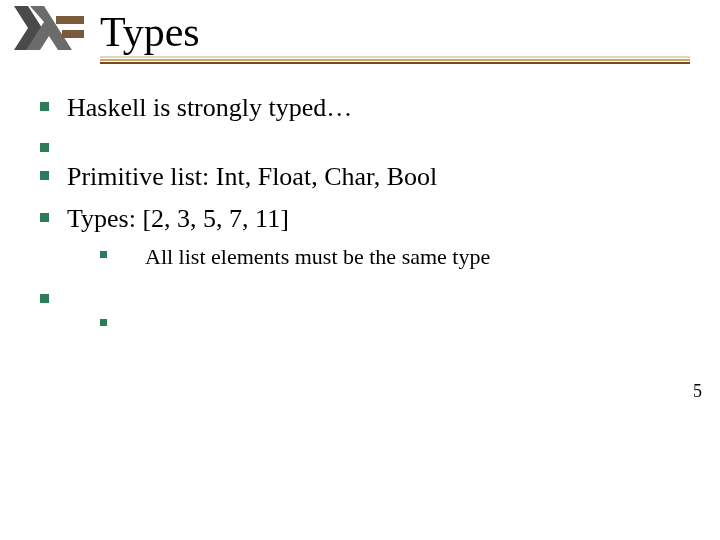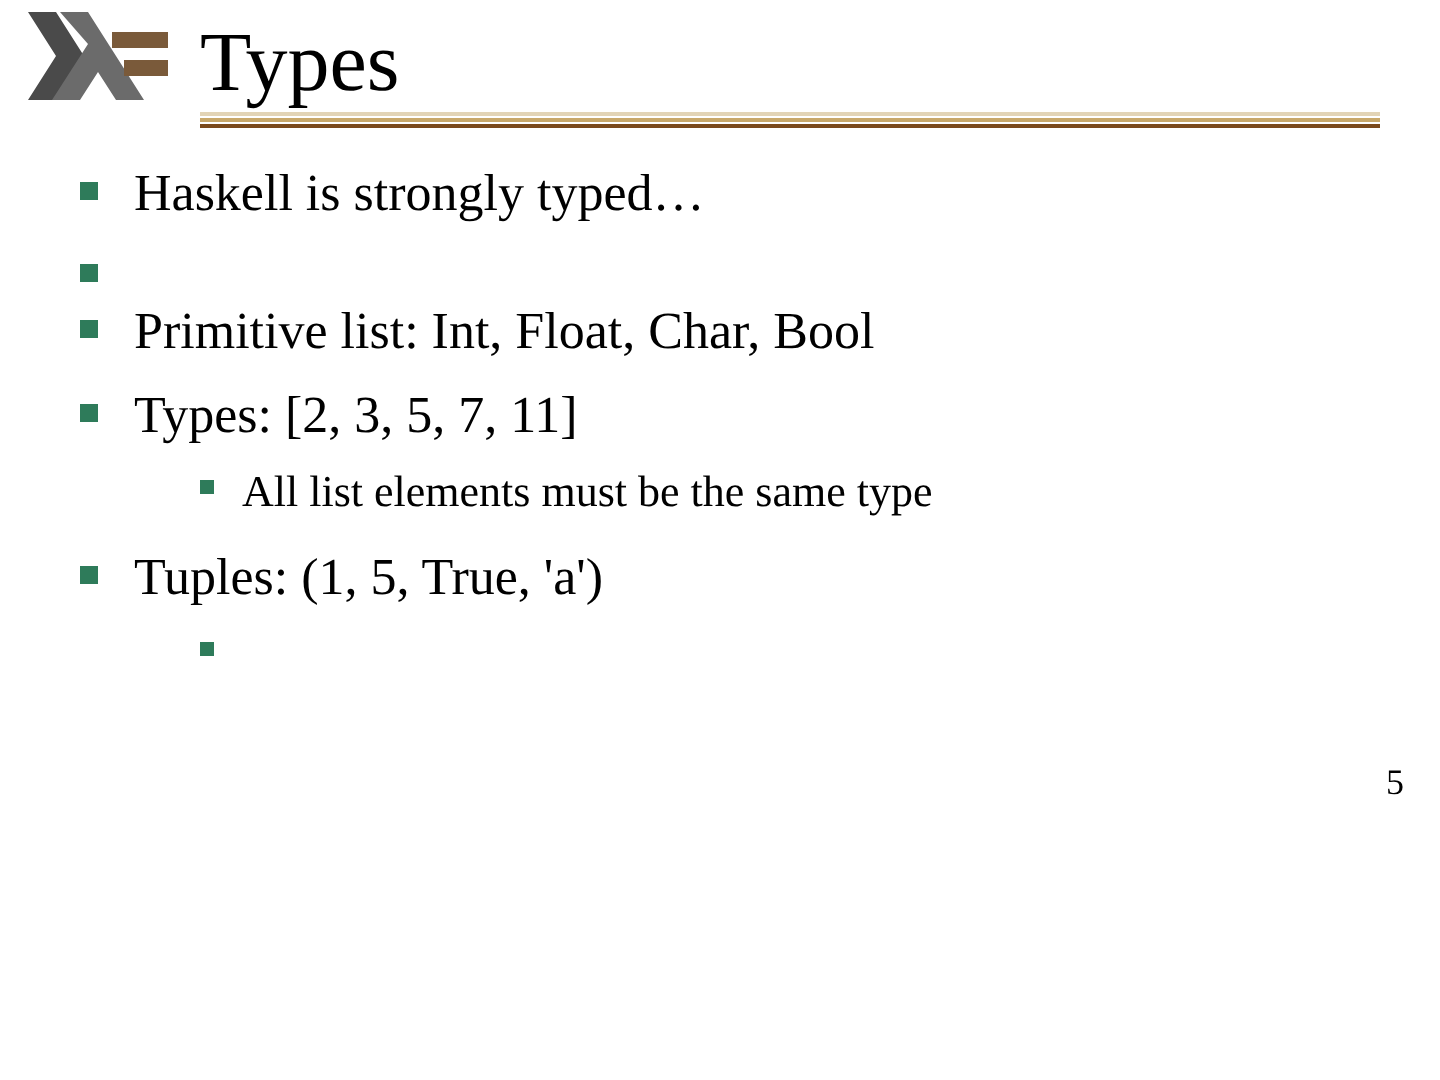--- a/index.html
+++ b/index.html
@@ -38,32 +38,33 @@
     position: absolute;
     left: 100px;
     height: 0;
   }
   .rule1 { top: 56px; width: 590px; border-top: 2px solid #e2d4b6; }
   .rule2 { top: 59px; width: 590px; border-top: 2px solid #c8a86a; }
   .rule3 { top: 62px; width: 590px; border-top: 2px solid #7b4a1c; }
   .content {
     position: absolute;
     left: 40px;
-    top: 76px;
+    top: 87px;
     width: 650px;
   }
   .bullet {
     display: flex;
     align-items: flex-start;
     margin: 4px 0 8px 0;
   }
   .bullet.sub {
     margin-left: 60px;
     margin-top: 4px;
     margin-bottom: 12px;
+    gap: 24px;
   }
   .sq {
     flex: 0 0 auto;
     width: 9px;
     height: 9px;
     background: #2e7b5a;
     margin-top: 11px;
     margin-right: 18px;
   }
   .bullet.sub .sq {
@@ -134,23 +135,20 @@
       </div>
     </div>
 
     <div class="bullet sub">
       <div class="sq"></div>
       <div class="txt">All list elements must be the same type</div>
     </div>
 
     <div class="bullet">
       <div class="sq"></div>
-      <div class="txt">
-        <span>Tuples: </span><span class="code">(1, 5, True, 'a')</span>
-      </div>
     </div>
 
     <div class="bullet sub">
       <div class="sq"></div>
     </div>
 
   </div>
 
   <div class="page-num">5</div>
 </div>

